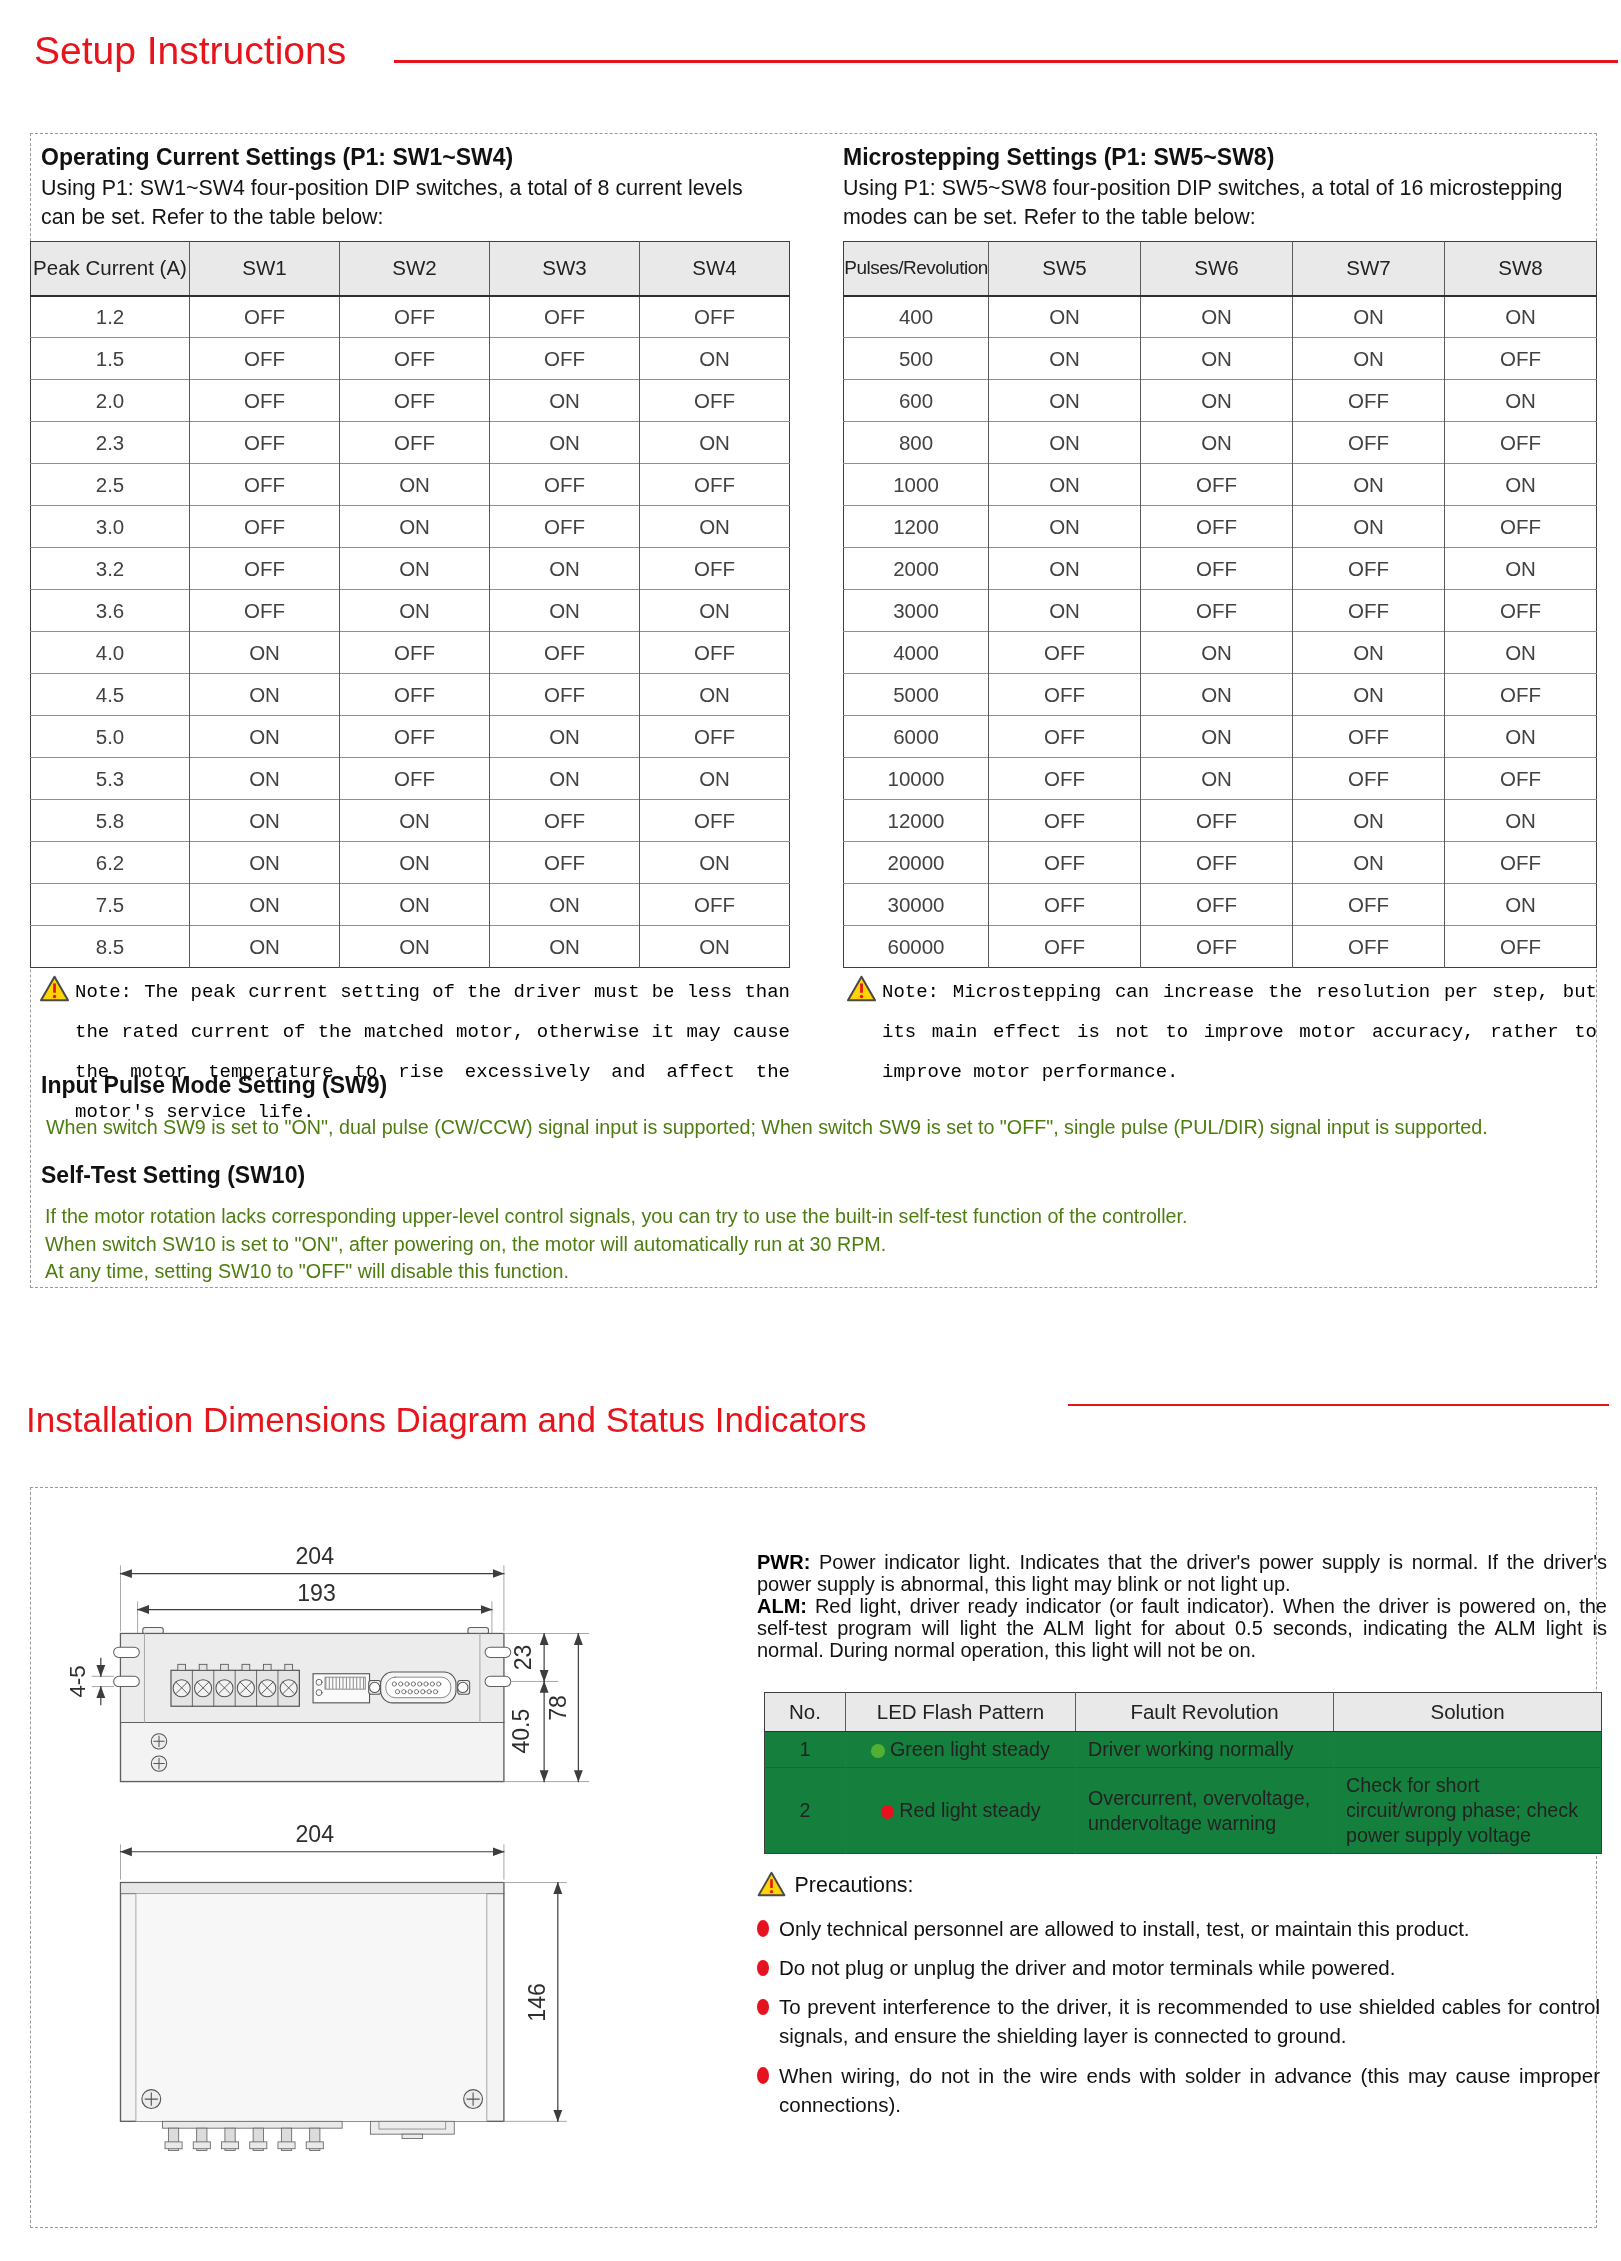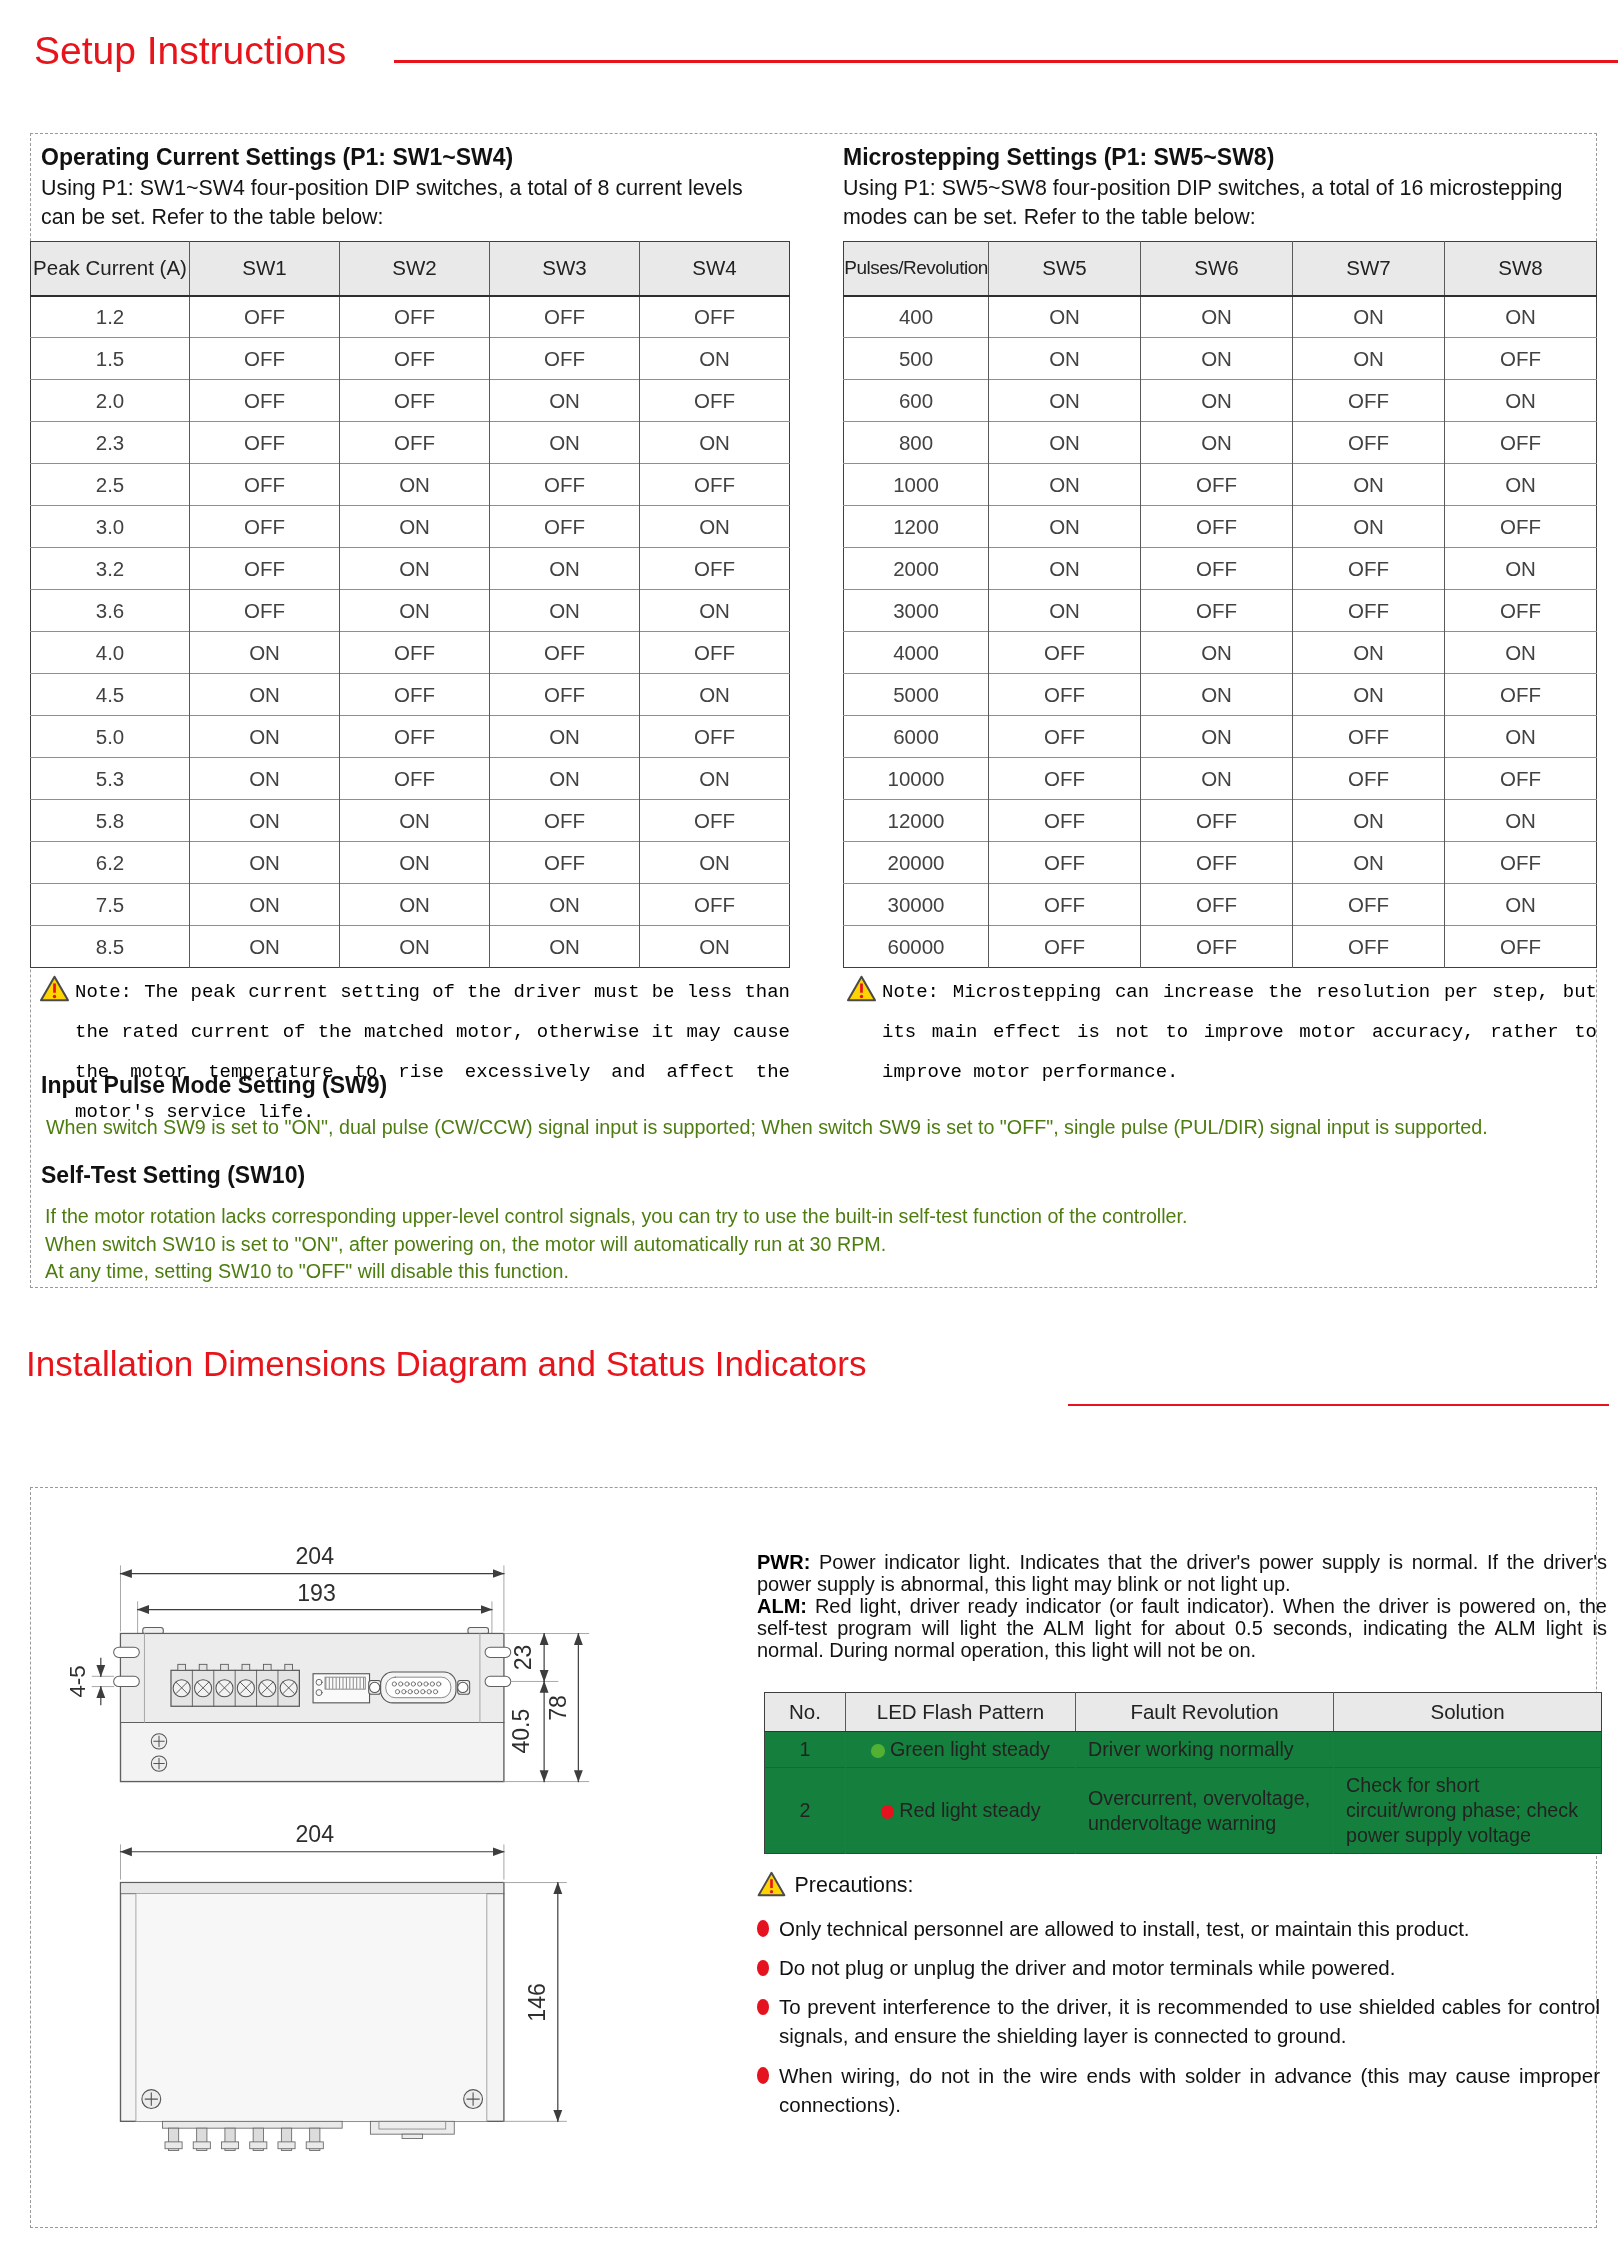--- a/index.html
+++ b/index.html
@@ -375,21 +375,21 @@
   </div>
 
   <div class="h2 abs" style="left:41px;top:1072px;">Input Pulse Mode Setting (SW9)</div>
   <div class="small-text abs" style="left:46px;top:1114px;width:1523px;">When switch SW9 is set to "ON", dual pulse (CW/CCW) signal input is supported;  When switch SW9 is set to "OFF", single pulse (PUL/DIR) signal input is supported.</div>
 
   <div class="h2 abs" style="left:41px;top:1162px;">Self-Test Setting (SW10)</div>
   <div class="small-text abs" style="left:45px;top:1203px;width:1523px;">If the motor rotation lacks corresponding upper-level control signals, you can try to use the built-in self-test function of the controller.</div>
   <div class="small-text abs" style="left:45px;top:1231px;width:1523px;">When switch SW10 is set to "ON", after powering on, the motor will automatically run at 30 RPM.</div>
   <div class="small-text abs" style="left:45px;top:1258px;width:1523px;">At any time, setting SW10 to "OFF" will disable this function.</div>
 
-  <h1 class="sec-title abs" style="left:26px;top:1344px;font-size:35px;">Installation Dimensions Diagram and Status Indicators</h1>
+  <h1 class="sec-title abs" style="left:26px;top:1400px;font-size:35px;">Installation Dimensions Diagram and Status Indicators</h1>
   <div class="title-rule" style="left:1068px;top:1404px;width:541px;height:1.7px;"></div>
 
   <div class="dash-box" style="left:30px;top:1487px;width:1567px;height:741px;"></div>
 
   <svg class="abs" style="left:34px;top:1506px;" width="719" height="736" viewBox="0 0 840 860">
     <defs>
       <marker id="ma" viewBox="0 0 10 10" refX="9.5" refY="5" markerWidth="10" markerHeight="10" orient="auto-start-reverse">
         <path d="M0,1.3 L10,5 L0,8.7 z" fill="#3d3d3d"></path>
       </marker>
     </defs>

